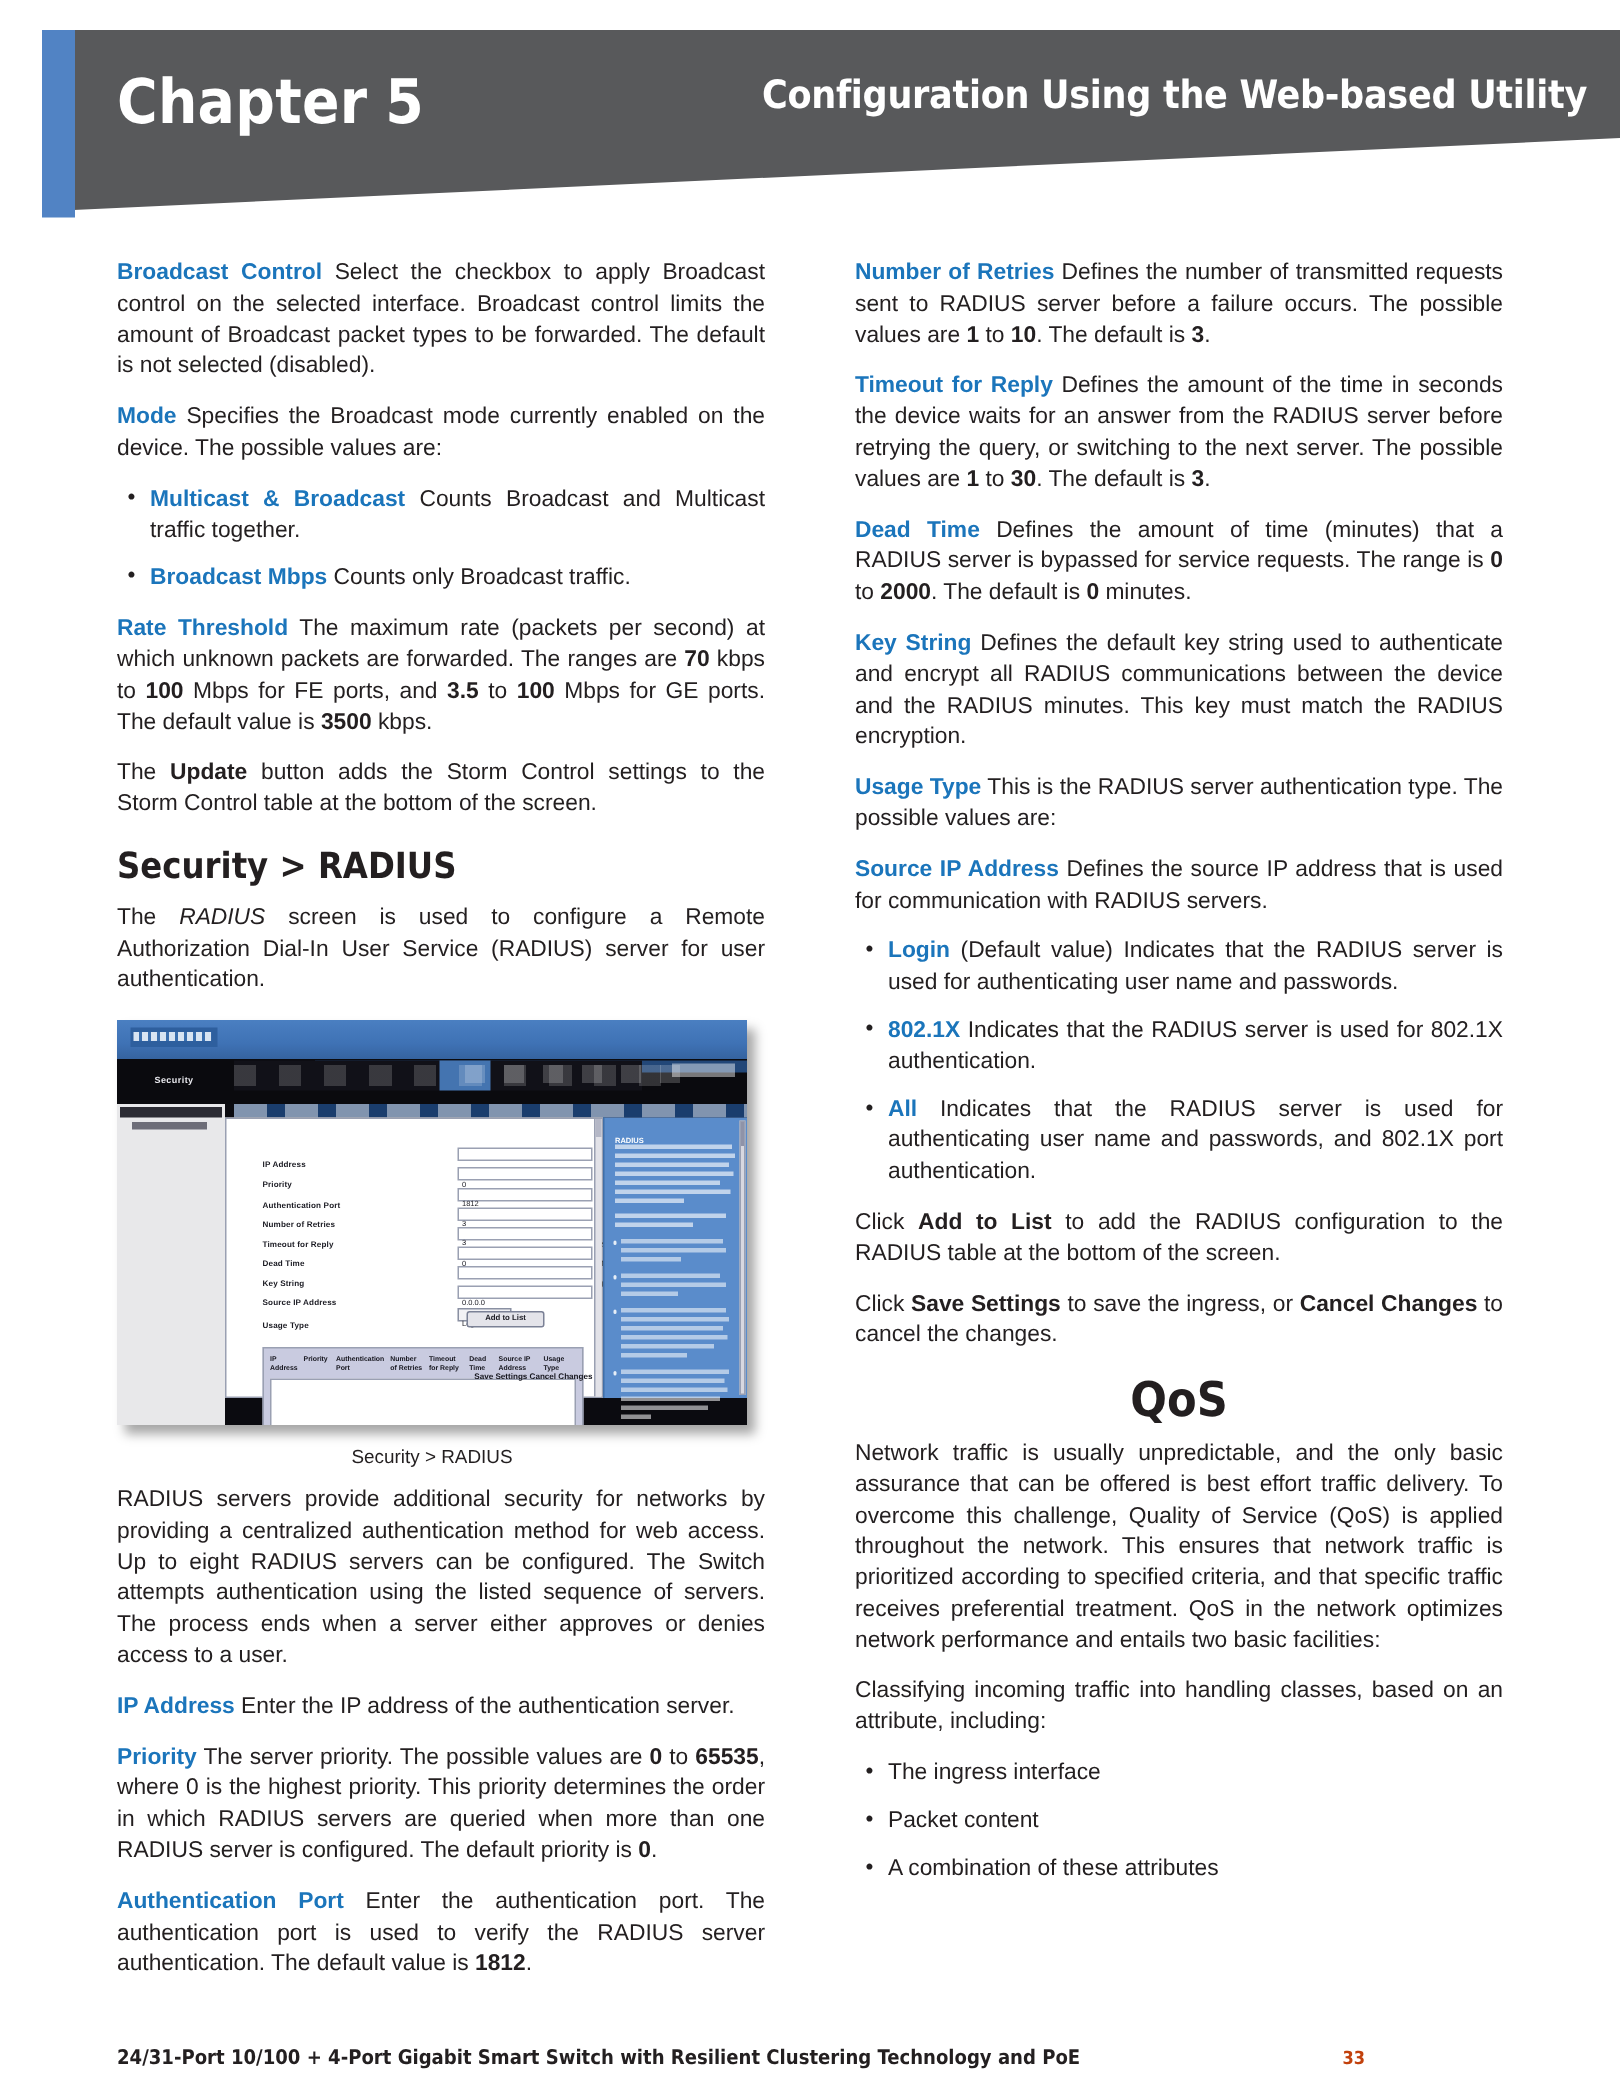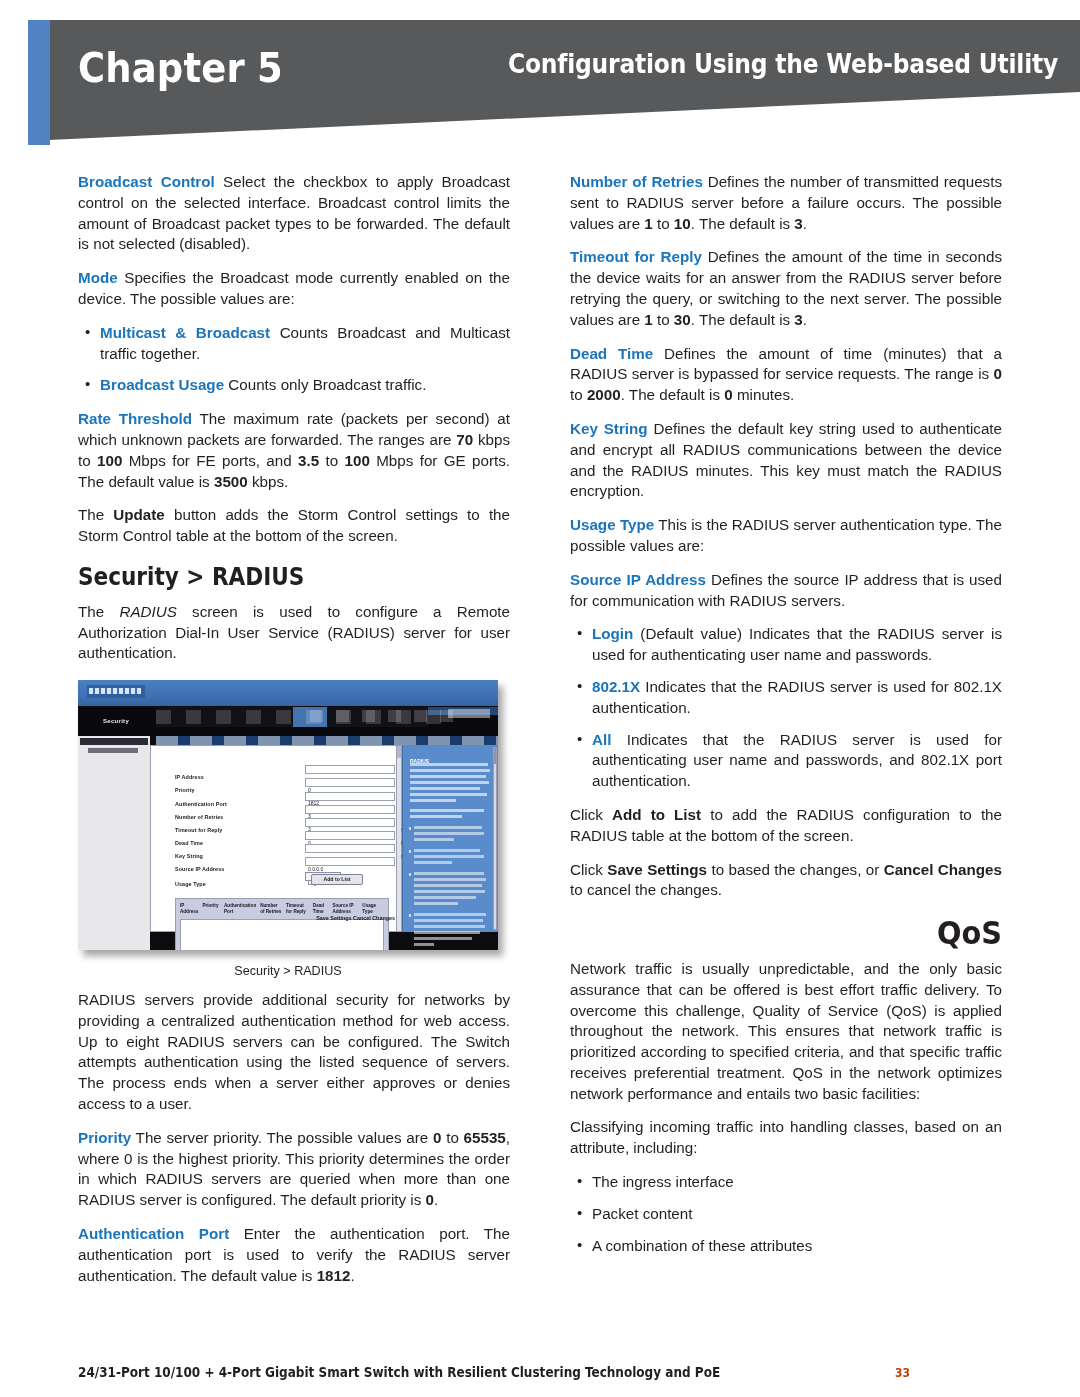--- a/index.html
+++ b/index.html
@@ -66,21 +66,21 @@
   }
 
   h2.section-head {
     font-family: "DejaVu Sans Condensed", "Liberation Sans Narrow", "Liberation Sans", sans-serif;
     font-weight: bold; font-size: 24px; color: #231f20;
     margin: 20px 0 14px 0; letter-spacing: 0px; text-align: left;
   }
   h2.qos-head {
     font-family: "DejaVu Sans Condensed", "Liberation Sans Narrow", "Liberation Sans", sans-serif;
     font-weight: bold; font-size: 32px; color: #231f20;
-    margin: 22px 0 15px 0; text-align: right;
+    margin: 22px 0 15px 0; text-align: center;
   }
 
   
   .figure { margin: 16px 0 8px 0; }
   .shot {
     position: relative; width: 420px; height: 270px;
     background: #0b0b10; overflow: hidden;
     box-shadow: 5px 6px 7px rgba(0,0,0,0.35);
     filter: blur(0.35px);
   }
@@ -284,21 +284,21 @@
 
     <p class="para">
       <span class="term">Mode</span><span> Specifies the Broadcast mode currently enabled on the device. The possible values are:</span>
     </p>
 
     <ul class="bullets">
       <li>
         <span class="term">Multicast &amp; Broadcast</span><span> Counts Broadcast and Multicast traffic together.</span>
       </li>
       <li>
-        <span class="term">Broadcast Usage</span><span>  Counts only Broadcast traffic.</span>
+        <span class="term">Broadcast Mbps</span><span>  Counts only Broadcast traffic.</span>
       </li>
     </ul>
 
     <p class="para">
       <span class="term">Rate Threshold</span><span>  The maximum rate (packets per second) at which unknown packets are forwarded. The ranges are </span><span class="b">70</span><span> kbps to </span><span class="b">100</span><span> Mbps for FE ports, and </span><span class="b">3.5</span><span> to </span><span class="b">100</span><span> Mbps for GE ports. The default value is </span><span class="b">3500</span><span> kbps.</span>
     </p>
 
     <p class="para">
       <span>The </span><span class="b">Update</span><span> button adds the Storm Control settings to the Storm Control table at the bottom of the screen.</span>
     </p>
@@ -441,20 +441,23 @@
           <div class="help-bullet" style="top:198px; width:20px"></div>
 
         </div>
 
       </div>
       <figcaption class="fig-cap">Security &gt; RADIUS</figcaption>
     </figure>
 
     <p class="para">RADIUS servers provide additional security for networks by providing a centralized authentication method for web access. Up to eight RADIUS servers can be configured. The Switch attempts authentication using the listed sequence of servers. The process ends when a server either approves or denies access to a user.</p>
 
+    <p class="para">
+      <span class="term">IP Address</span><span> Enter the IP address of the authentication server.</span>
+    </p>
 
     <p class="para">
       <span class="term">Priority</span><span>  The server priority. The possible values are </span><span class="b">0</span><span> to </span><span class="b">65535</span><span>, where 0 is the highest priority. This priority determines the order in which RADIUS servers are queried when more than one RADIUS server is configured. The default priority is </span><span class="b">0</span><span>.</span>
     </p>
 
     <p class="para">
       <span class="term">Authentication Port</span><span>  Enter the authentication port. The authentication port is used to verify the RADIUS server authentication. The default value is </span><span class="b">1812</span><span>.</span>
     </p>
 
   </div>
@@ -495,21 +498,21 @@
       <li>
         <span class="term">All</span><span>  Indicates that the RADIUS server is used for authenticating user name and passwords, and 802.1X port authentication.</span>
       </li>
     </ul>
 
     <p class="para">
       <span>Click </span><span class="b">Add to List</span><span> to add the RADIUS configuration to the RADIUS table at the bottom of the screen.</span>
     </p>
 
     <p class="para">
-      <span>Click </span><span class="b">Save Settings</span><span> to based the changes, or </span><span class="b">Cancel Changes</span><span> to cancel the changes.</span>
+      <span>Click </span><span class="b">Save Settings</span><span> to save the ingress, or </span><span class="b">Cancel Changes</span><span> to cancel the changes.</span>
     </p>
 
     <h2 class="qos-head">QoS</h2>
 
     <p class="para">Network traffic is usually unpredictable, and the only basic assurance that can be offered is best effort traffic delivery. To overcome this challenge, Quality of Service (QoS) is applied throughout the network. This ensures that network traffic is prioritized according to specified criteria, and that specific traffic receives preferential treatment. QoS in the network optimizes network performance and entails two basic facilities:</p>
 
     <p class="para">Classifying incoming traffic into handling classes, based on an attribute, including:</p>
 
     <ul class="bullets">
       <li>The ingress interface</li>

